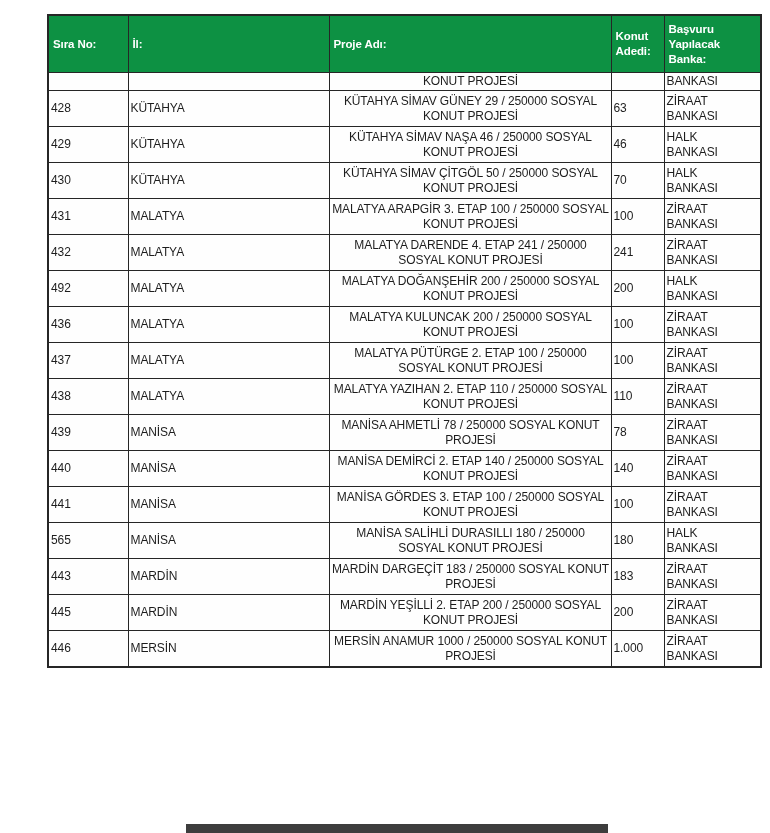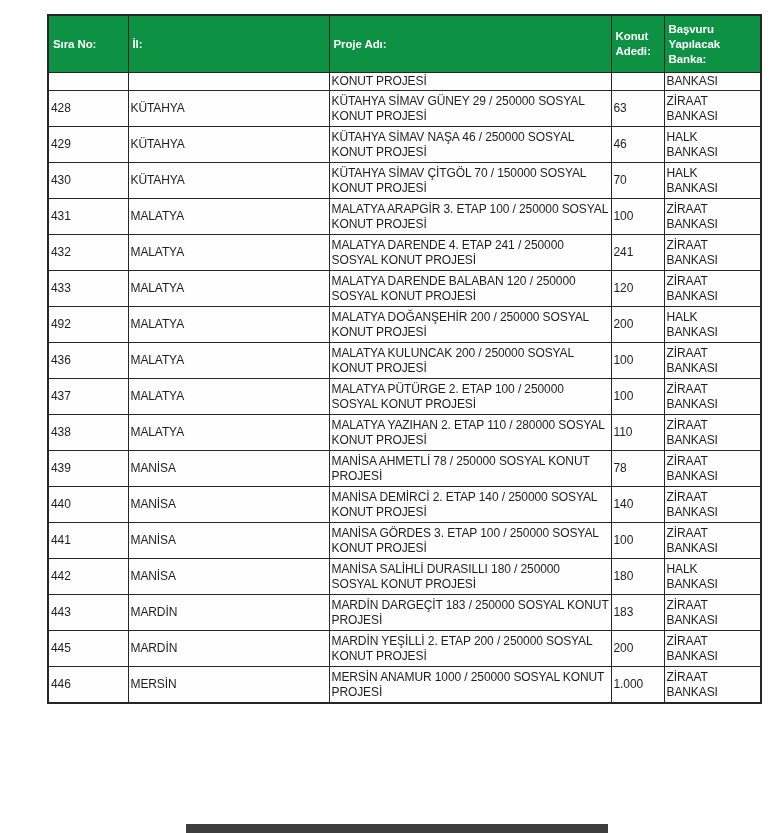--- a/index.html
+++ b/index.html
@@ -46,21 +46,21 @@
   tbody td{
     font-size:12px;
     line-height:14.5px;
     color:var(--celltext);
     padding:1px 2px;
     background:#fefefe;
     letter-spacing:-0.1px;
   }
   tr.partial td{height:15px;}
   tr.datarow td{height:33px;}
-  td.cell-proje{padding-right:1px;}
+  td.cell-proje{padding-right:1px;text-align:center;}
   td.cell-banka{white-space:pre-line;}
   .bottom-bar{
     position:absolute;
     left:186px;top:824px;
     width:422px;height:9px;
     background:var(--barcolor);
   }
 </style>
 </head>
 <body>
@@ -103,21 +103,21 @@
           <td class="cell-sira">429</td>
           <td class="cell-il">KÜTAHYA</td>
           <td class="cell-proje">KÜTAHYA SİMAV NAŞA 46 / 250000 SOSYAL KONUT PROJESİ</td>
           <td class="cell-adet">46</td>
           <td class="cell-banka">HALK
 BANKASI</td>
         </tr>
         <tr class="datarow">
           <td class="cell-sira">430</td>
           <td class="cell-il">KÜTAHYA</td>
-          <td class="cell-proje">KÜTAHYA SİMAV ÇİTGÖL 70 / 150000 SOSYAL KONUT PROJESİ</td>
+          <td class="cell-proje">KÜTAHYA SİMAV ÇİTGÖL 50 / 250000 SOSYAL KONUT PROJESİ</td>
           <td class="cell-adet">70</td>
           <td class="cell-banka">HALK
 BANKASI</td>
         </tr>
         <tr class="datarow">
           <td class="cell-sira">431</td>
           <td class="cell-il">MALATYA</td>
           <td class="cell-proje">MALATYA ARAPGİR 3. ETAP 100 / 250000 SOSYAL KONUT PROJESİ</td>
           <td class="cell-adet">100</td>
           <td class="cell-banka">ZİRAAT
@@ -125,28 +125,20 @@
         </tr>
         <tr class="datarow">
           <td class="cell-sira">432</td>
           <td class="cell-il">MALATYA</td>
           <td class="cell-proje">MALATYA DARENDE 4. ETAP 241 / 250000 SOSYAL KONUT PROJESİ</td>
           <td class="cell-adet">241</td>
           <td class="cell-banka">ZİRAAT
 BANKASI</td>
         </tr>
         <tr class="datarow">
-          <td class="cell-sira">433</td>
-          <td class="cell-il">MALATYA</td>
-          <td class="cell-proje">MALATYA DARENDE BALABAN 120 / 250000 SOSYAL KONUT PROJESİ</td>
-          <td class="cell-adet">120</td>
-          <td class="cell-banka">ZİRAAT
-BANKASI</td>
-        </tr>
-        <tr class="datarow">
           <td class="cell-sira">492</td>
           <td class="cell-il">MALATYA</td>
           <td class="cell-proje">MALATYA DOĞANŞEHİR 200 / 250000 SOSYAL KONUT PROJESİ</td>
           <td class="cell-adet">200</td>
           <td class="cell-banka">HALK
 BANKASI</td>
         </tr>
         <tr class="datarow">
           <td class="cell-sira">436</td>
           <td class="cell-il">MALATYA</td>
@@ -159,21 +151,21 @@
           <td class="cell-sira">437</td>
           <td class="cell-il">MALATYA</td>
           <td class="cell-proje">MALATYA PÜTÜRGE 2. ETAP 100 / 250000 SOSYAL KONUT PROJESİ</td>
           <td class="cell-adet">100</td>
           <td class="cell-banka">ZİRAAT
 BANKASI</td>
         </tr>
         <tr class="datarow">
           <td class="cell-sira">438</td>
           <td class="cell-il">MALATYA</td>
-          <td class="cell-proje">MALATYA YAZIHAN 2. ETAP 110 / 280000 SOSYAL KONUT PROJESİ</td>
+          <td class="cell-proje">MALATYA YAZIHAN 2. ETAP 110 / 250000 SOSYAL KONUT PROJESİ</td>
           <td class="cell-adet">110</td>
           <td class="cell-banka">ZİRAAT
 BANKASI</td>
         </tr>
         <tr class="datarow">
           <td class="cell-sira">439</td>
           <td class="cell-il">MANİSA</td>
           <td class="cell-proje">MANİSA AHMETLİ 78 / 250000 SOSYAL KONUT PROJESİ</td>
           <td class="cell-adet">78</td>
           <td class="cell-banka">ZİRAAT
@@ -189,21 +181,21 @@
         </tr>
         <tr class="datarow">
           <td class="cell-sira">441</td>
           <td class="cell-il">MANİSA</td>
           <td class="cell-proje">MANİSA GÖRDES 3. ETAP 100 / 250000 SOSYAL KONUT PROJESİ</td>
           <td class="cell-adet">100</td>
           <td class="cell-banka">ZİRAAT
 BANKASI</td>
         </tr>
         <tr class="datarow">
-          <td class="cell-sira">442</td>
+          <td class="cell-sira">565</td>
           <td class="cell-il">MANİSA</td>
           <td class="cell-proje">MANİSA SALİHLİ DURASILLI 180 / 250000 SOSYAL KONUT PROJESİ</td>
           <td class="cell-adet">180</td>
           <td class="cell-banka">HALK
 BANKASI</td>
         </tr>
         <tr class="datarow">
           <td class="cell-sira">443</td>
           <td class="cell-il">MARDİN</td>
           <td class="cell-proje">MARDİN DARGEÇİT 183 / 250000 SOSYAL KONUT PROJESİ</td>

